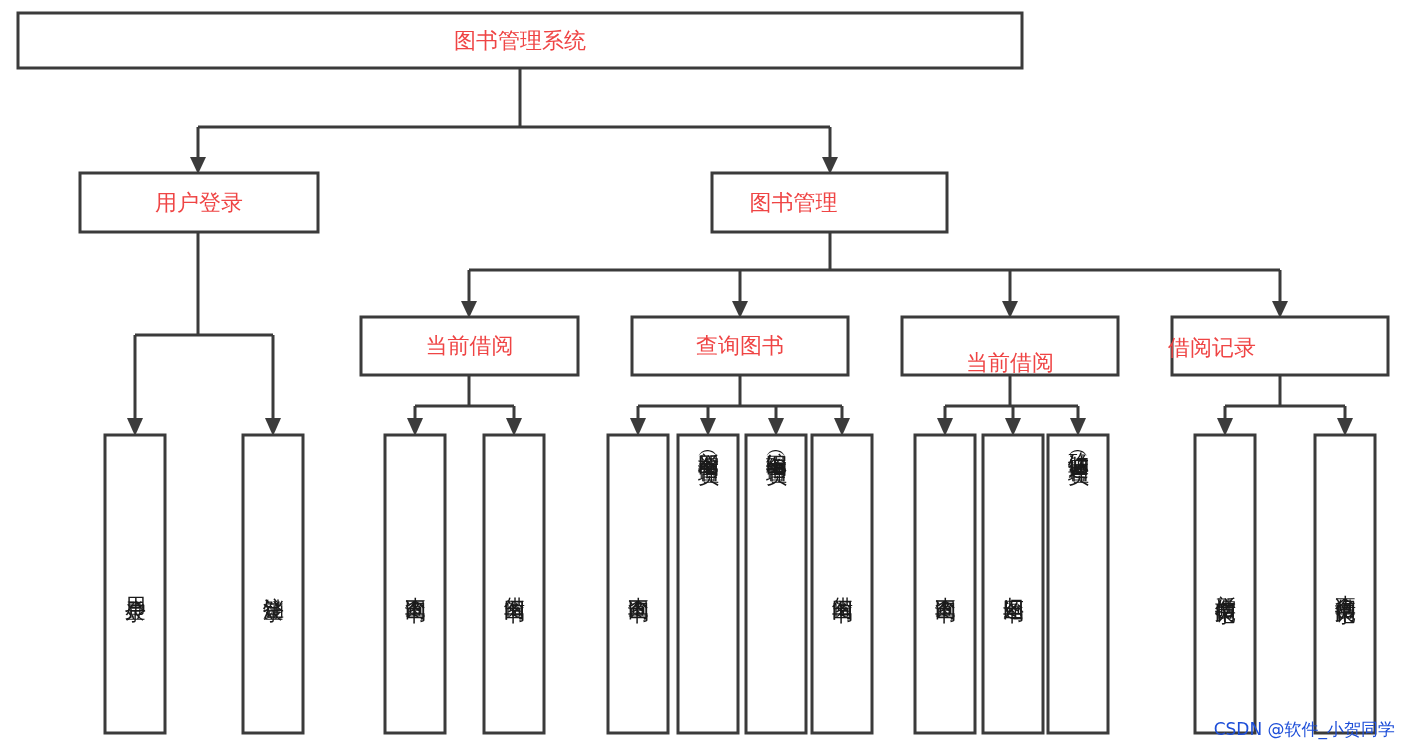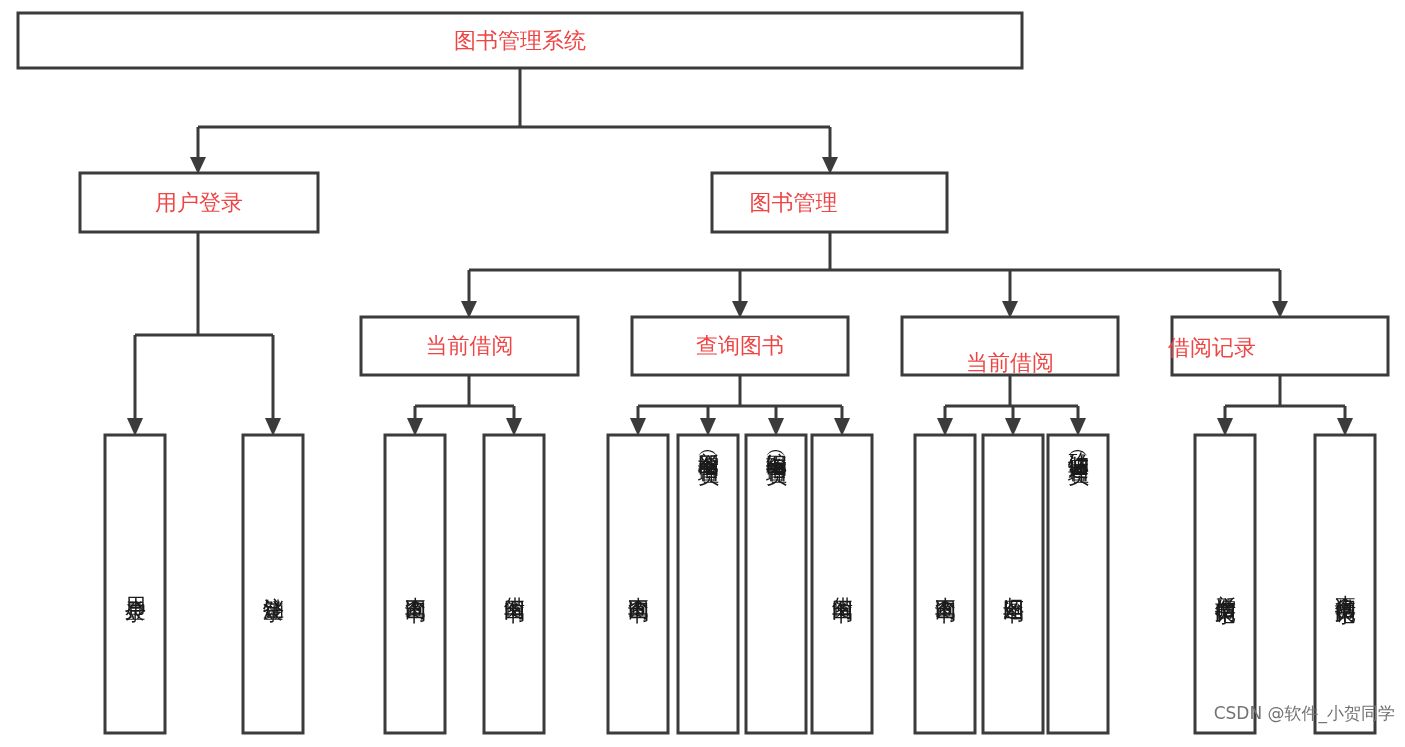--- a/index.html
+++ b/index.html
@@ -65,24 +65,24 @@
   }
   .hlabel-text {
     font-family: "DejaVu Sans", "Liberation Sans", sans-serif;
     font-size: 22px;
     color: #ef4444;
     white-space: nowrap;
   }
   .watermark {
     position: absolute;
     right: 10px;
-    bottom: 22px;
+    bottom: 6px;
     font-family: "DejaVu Sans", "Liberation Sans", sans-serif;
     font-size: 17px;
-    color: #737373;
+    color: #1d4ed8;
     white-space: nowrap;
     pointer-events: none;
   }
 </style>
 </head>
 <body>
 
 <div id="diagram-root">
 
   <svg class="diagram-canvas" viewBox="0 0 1405 747">

